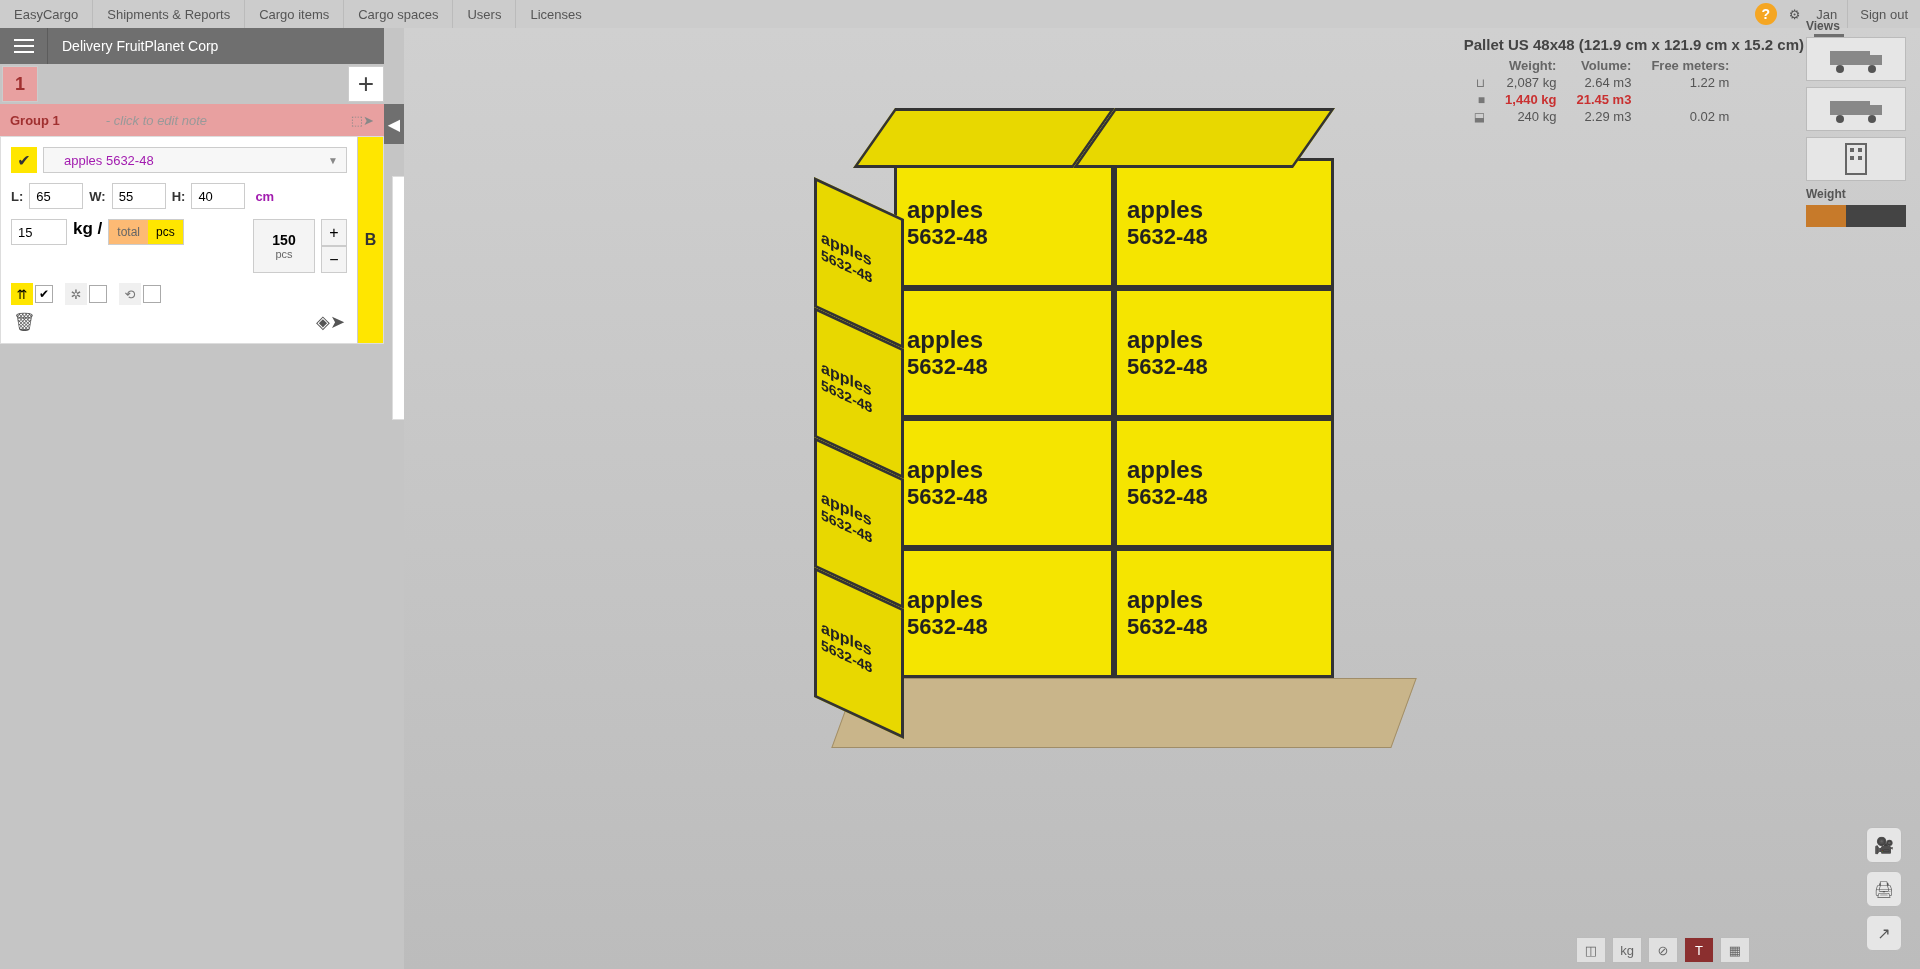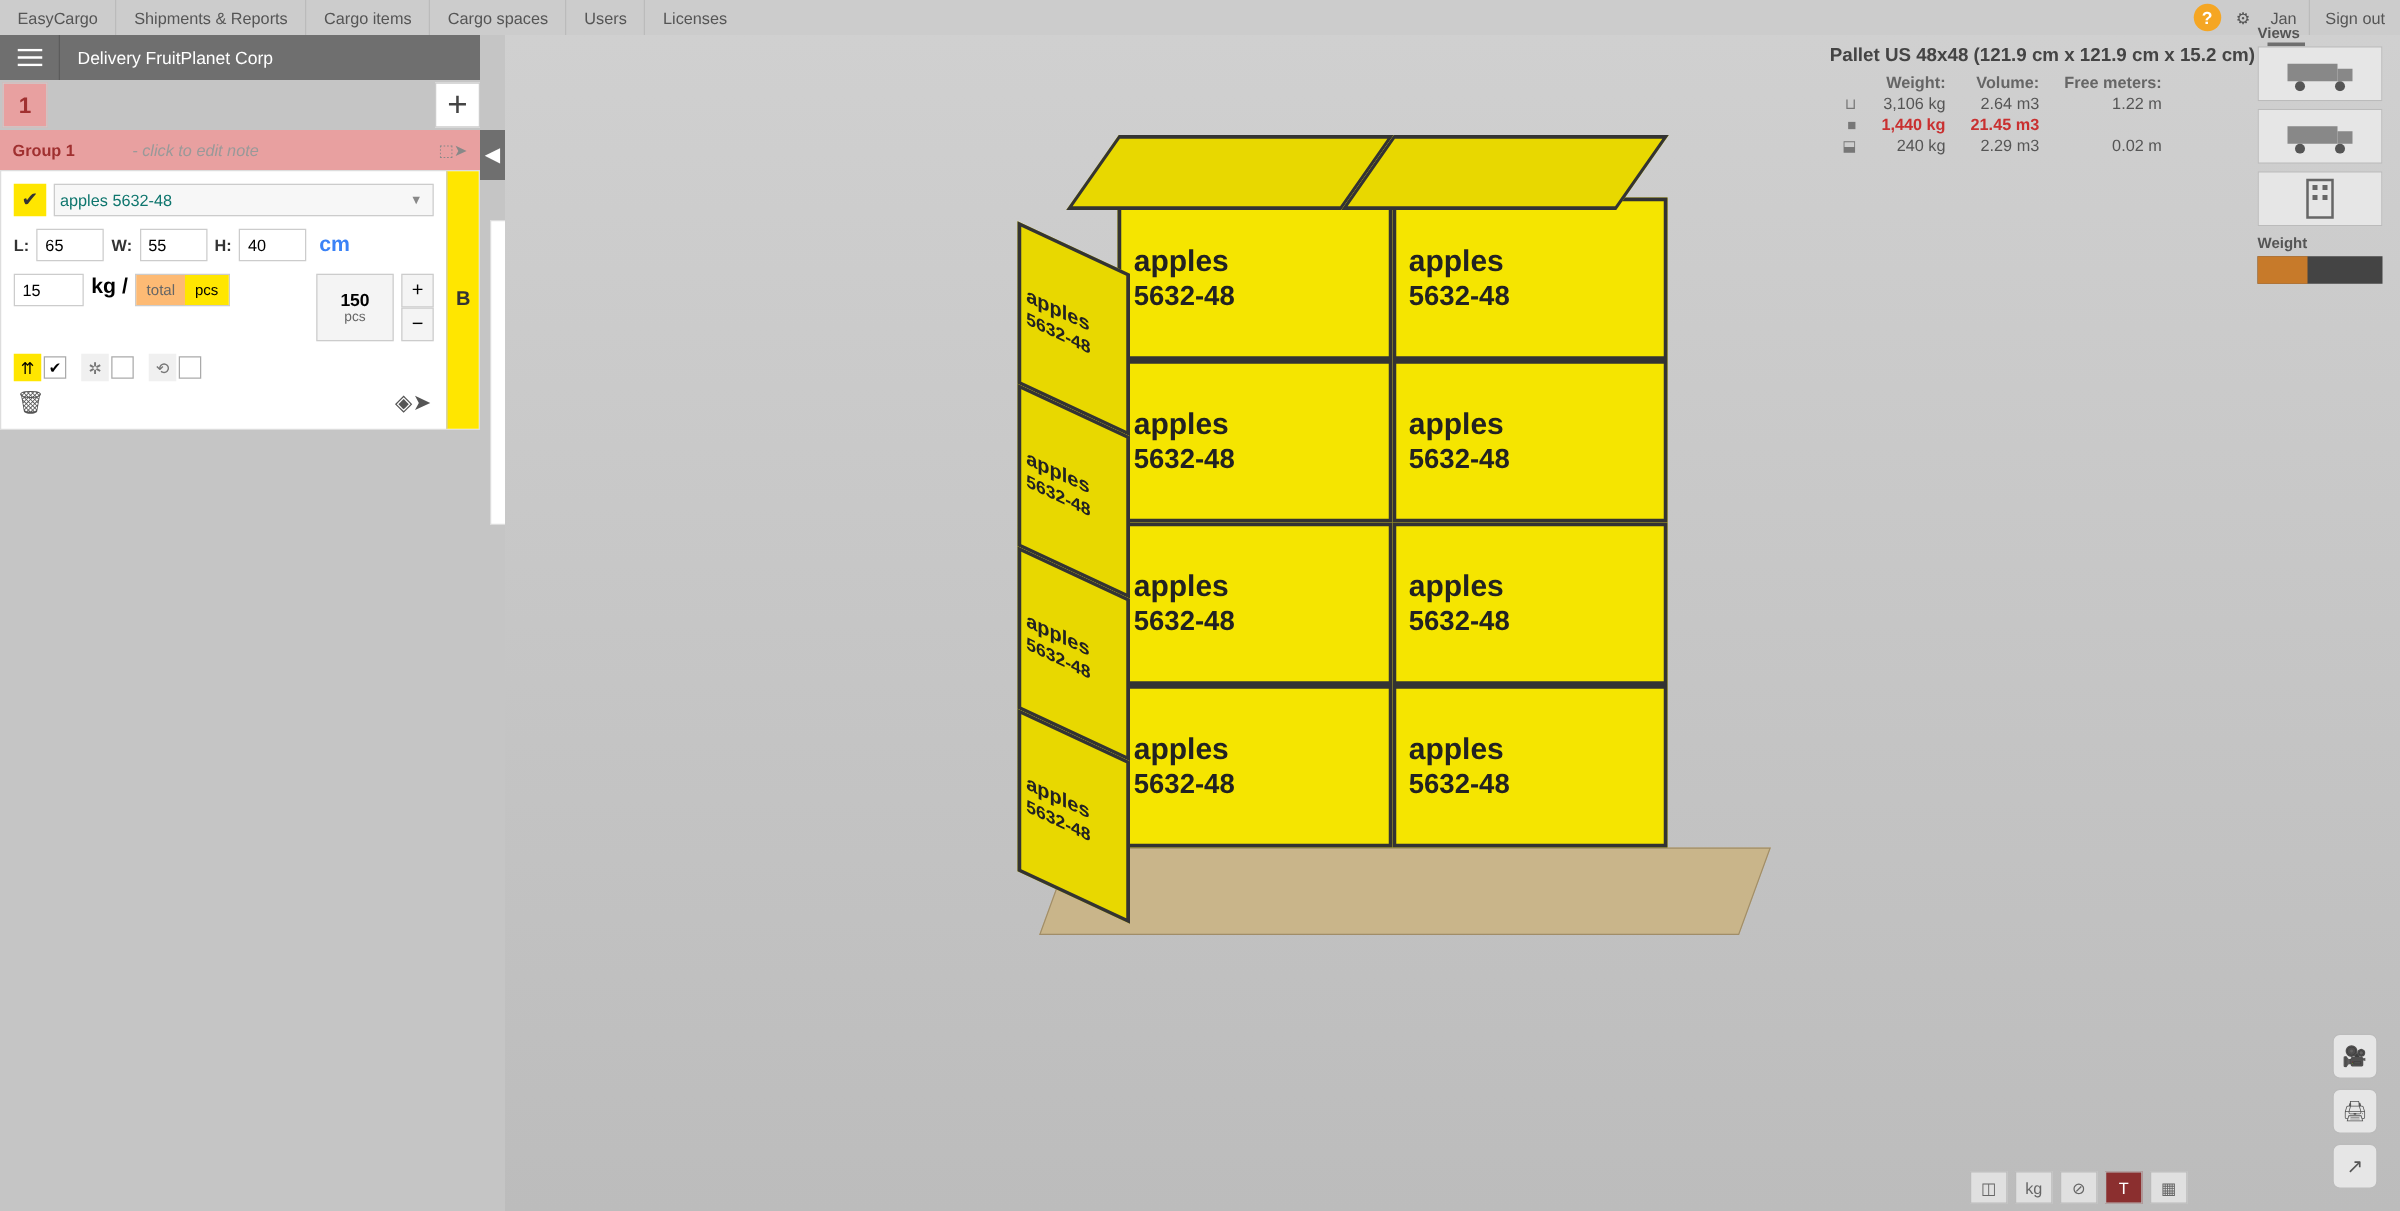--- a/index.html
+++ b/index.html
@@ -35,26 +35,26 @@
 .group-header .gnote { color: #999; font-style: italic; flex: 1; cursor: text; }
 .group-header .gicon { color: #888; cursor: pointer; }
 
 
 .item-card { background: #fff; border: 1px solid #ddd; display: flex; position: relative; }
 .item-card .fields { flex: 1; padding: 10px; }
 .item-card .bstrip { width: 26px; background: #ffe600; display: flex; align-items: center; justify-content: center; font-weight: bold; color: #333; position: relative; border-left: 1px solid #ccc; }
 
 .row { display: flex; align-items: center; margin-bottom: 10px; gap: 6px; }
 .chk { width: 26px; height: 26px; background: #ffe600; display: flex; align-items: center; justify-content: center; font-size: 16px; color: #333; cursor: pointer; }
-.select { flex: 1; height: 26px; border: 1px solid #ccc; background: #f7f7f7; display: flex; align-items: center; padding: 0 4px; font-size: 13px; color: #0f766e; cursor: pointer; position: relative; }
+.select { flex: 1; height: 26px; border: 1px solid #ccc; background: #f7f7f7; display: flex; align-items: center; padding: 0 20px; font-size: 13px; color: #a21caf; cursor: pointer; position: relative; }
 .select::after { content: "▼"; position: absolute; right: 8px; font-size: 10px; color: #888; }
 
 .dimlbl { font-size: 13px; font-weight: bold; color: #333; }
 .diminput { width: 54px; height: 26px; border: 1px solid #ccc; padding: 0 6px; font-size: 13px; }
-.unit { font-size: 17px; font-weight: bold; color: #3b82f6; margin-left: 4px; }
+.unit { font-size: 13px; font-weight: bold; color: #a21caf; margin-left: 4px; }
 
 .kginput { width: 56px; height: 26px; border: 1px solid #ccc; padding: 0 6px; font-size: 13px; }
 .kglbl { font-size: 17px; font-weight: bold; }
 .seg { display: flex; border: 1px solid #ccc; height: 26px; }
 .seg div { padding: 0 8px; display: flex; align-items: center; font-size: 12px; cursor: pointer; }
 .seg .active { background: #ffe600; }
 .seg .inactive { background: #fdba74; color: #666; }
 
 .pcsbox { width: 62px; height: 54px; border: 1px solid #ccc; background: #f4f4f4; display: flex; flex-direction: column; align-items: center; justify-content: center; margin-left: auto; }
 .pcsbox .n { font-size: 14px; font-weight: bold; }
@@ -303,21 +303,21 @@
   <table>
     <tbody>
         <tr>
       <td></td>
       <td class="hdr">Weight:</td>
       <td class="hdr">Volume:</td>
       <td class="hdr">Free meters:</td>
     </tr>
     <tr>
       <td class="iconcell">⊔</td>
-      <td>3,106 kg</td>
+      <td>2,087 kg</td>
       <td>2.64 m3</td>
       <td>1.22 m</td>
     </tr>
     <tr>
       <td class="iconcell">■</td>
       <td class="red">1,440 kg</td>
       <td class="red">21.45 m3</td>
       <td></td>
     </tr>
     <tr>

